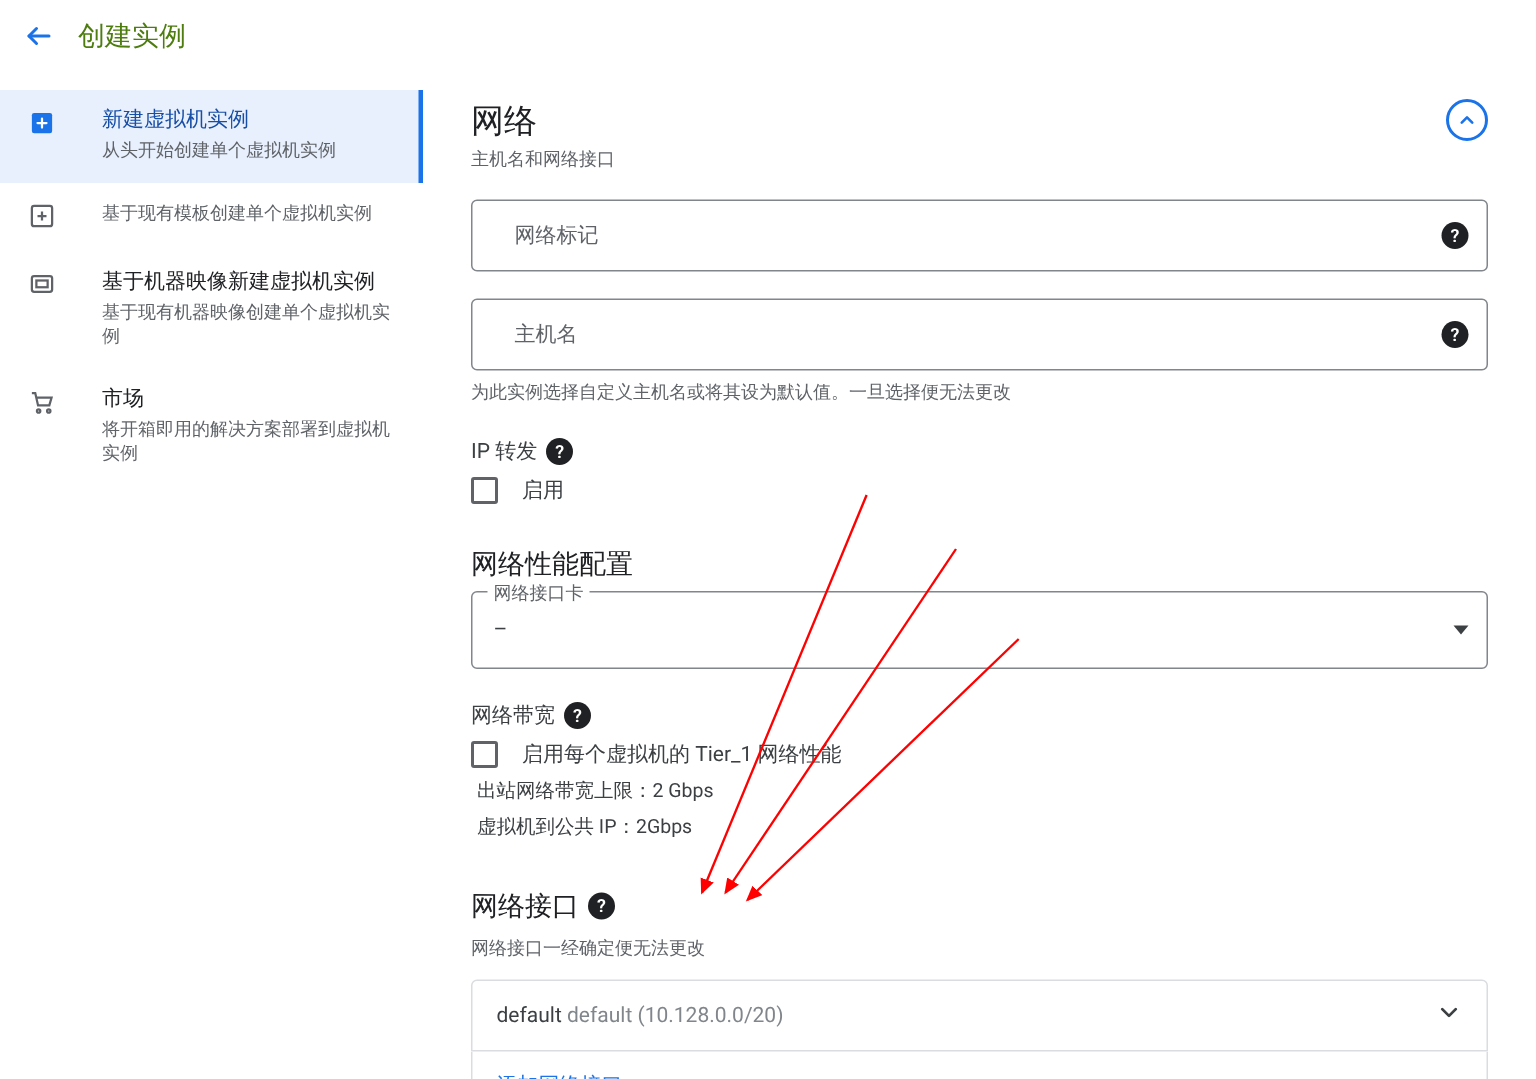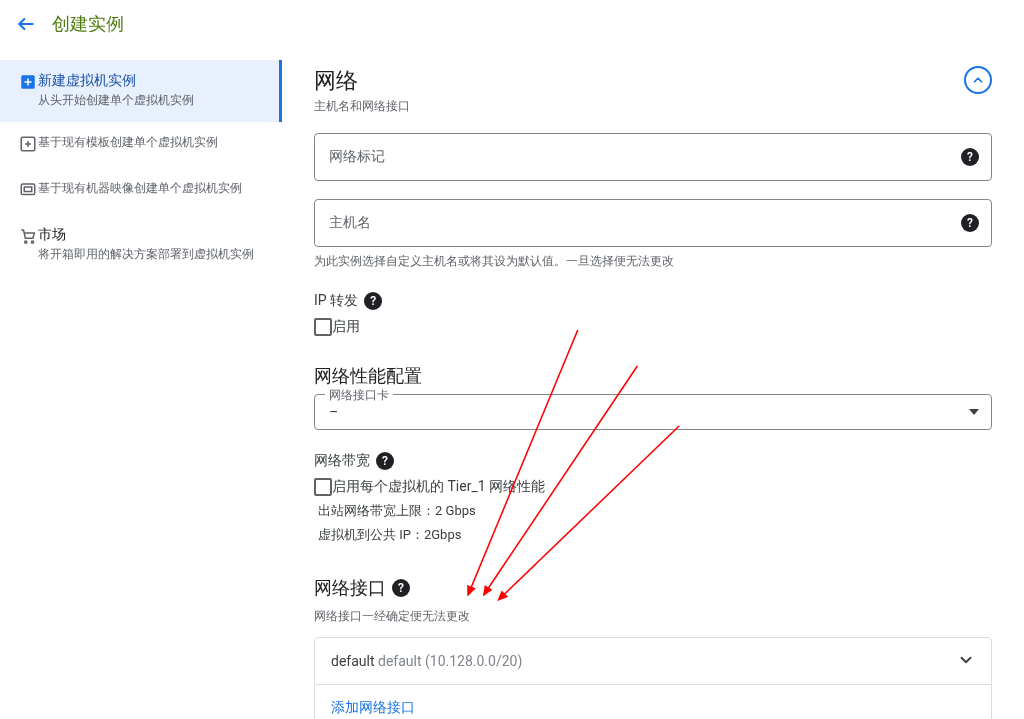--- a/index.html
+++ b/index.html
@@ -26,21 +26,21 @@
     display: flex;
     height: calc(719px - 48px);
   }
   .sidebar {
     width: 282px;
     flex: 0 0 282px;
     padding-top: 12px;
   }
   .side-item {
     display: flex;
-    gap: 0;
+    gap: 30px;
     padding: 10px 16px 14px 18px;
     cursor: pointer;
     align-items: flex-start;
   }
   .side-item.active {
     background: #e8f0fe;
     border-right: 3px solid #1a73e8;
   }
   .side-icon {
     width: 20px;
@@ -95,21 +95,21 @@
     cursor:pointer;
     flex:0 0 28px;
   }
   .field-box {
     position:relative;
     border:1px solid #80868b;
     border-radius:4px;
     height:48px;
     display:flex;
     align-items:center;
-    padding:0 14px;
+    padding:0 28px;
     margin-top:18px;
     color:#5f6368;
     text-align:right;
   }
   .field-box .help-dot {
     position:absolute; right:12px; top:50%; transform:translateY(-50%);
   }
   .help-dot {
     width:18px;height:18px;border-radius:50%;
     background:#202124;color:#fff;
@@ -120,35 +120,35 @@
   .field-note {
     font-size:12px;color:#5f6368;margin-top:6px;
   }
   .row-label {
     display:flex;align-items:center;gap:6px;
     font-size:14px;color:#3c4043;
     margin-top:22px;
   }
   .row-label.big { font-size:18px; color:#202124; }
   .checkbox-row {
-    display:flex;align-items:center;gap:0;
+    display:flex;align-items:center;gap:16px;
     margin-top:8px;
   }
   .chk {
     width:18px;height:18px;
     border:2px solid #5f6368;
     border-radius:2px;
     cursor:pointer;
     flex:0 0 18px;
   }
   .select-box {
     position:relative;
     border:1px solid #80868b;
     border-radius:4px;
-    height:36px;
+    height:52px;
     display:flex;align-items:center;
     padding:0 14px;
     margin-top:6px;
     color:#3c4043;
     cursor:pointer;
   }
   .select-box .legend {
     position:absolute;top:-8px;left:10px;
     font-size:12px;color:#5f6368;
     background:#fff;padding:0 4px;
@@ -234,20 +234,21 @@
       </div>
     </div>
     <div class="side-item">
       <span class="side-icon">
         <svg width="18" height="18" viewBox="0 0 24 24" fill="none" stroke="currentColor" stroke-width="2">
             <rect x="3" y="4" width="18" height="14" rx="2"></rect>
             <rect x="7" y="8" width="10" height="6"></rect>
           </svg>
       </span>
       <div class="side-texts">
+        <div class="side-title">基于机器映像新建虚拟机实例</div>
         <div class="side-sub">基于现有机器映像创建单个虚拟机实例</div>
       </div>
     </div>
     <div class="side-item">
       <span class="side-icon">
         <svg width="18" height="18" viewBox="0 0 24 24" fill="none" stroke="currentColor" stroke-width="2">
             <circle cx="9" cy="20" r="1.5"></circle>
             <circle cx="18" cy="20" r="1.5"></circle>
             <path d="M3 4h3l2.5 11h10l2-7H7"></path>
           </svg>

